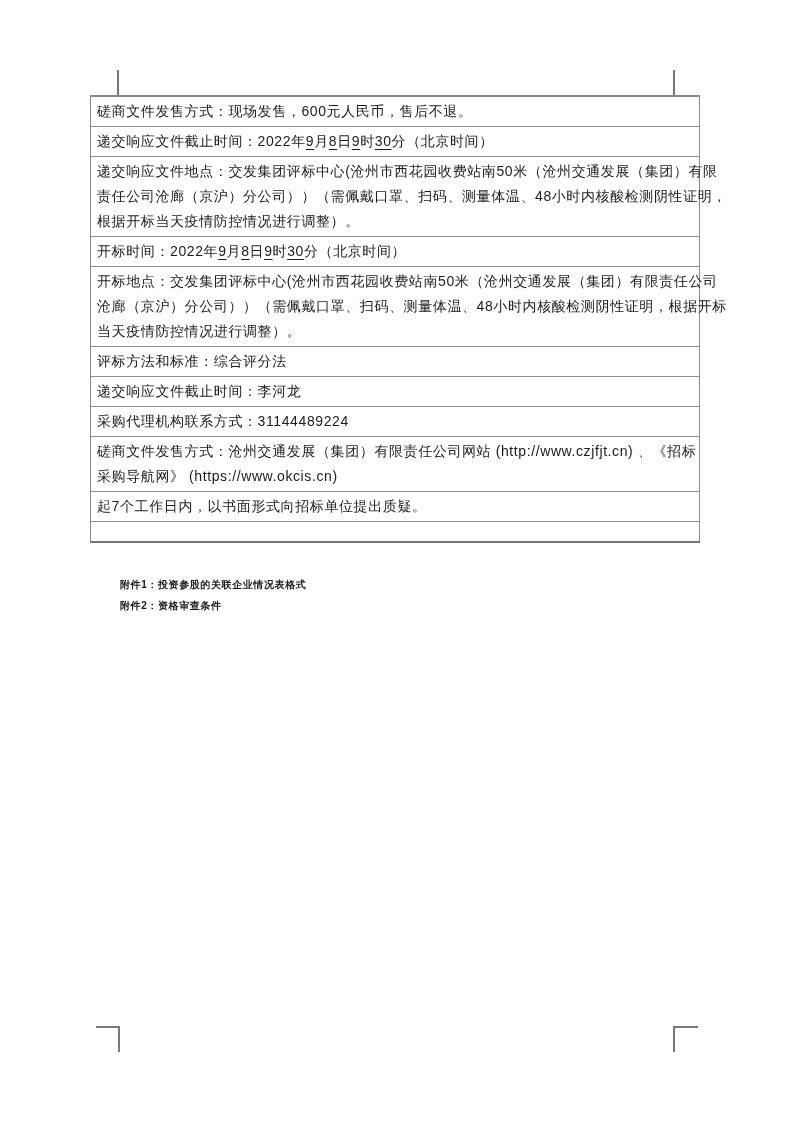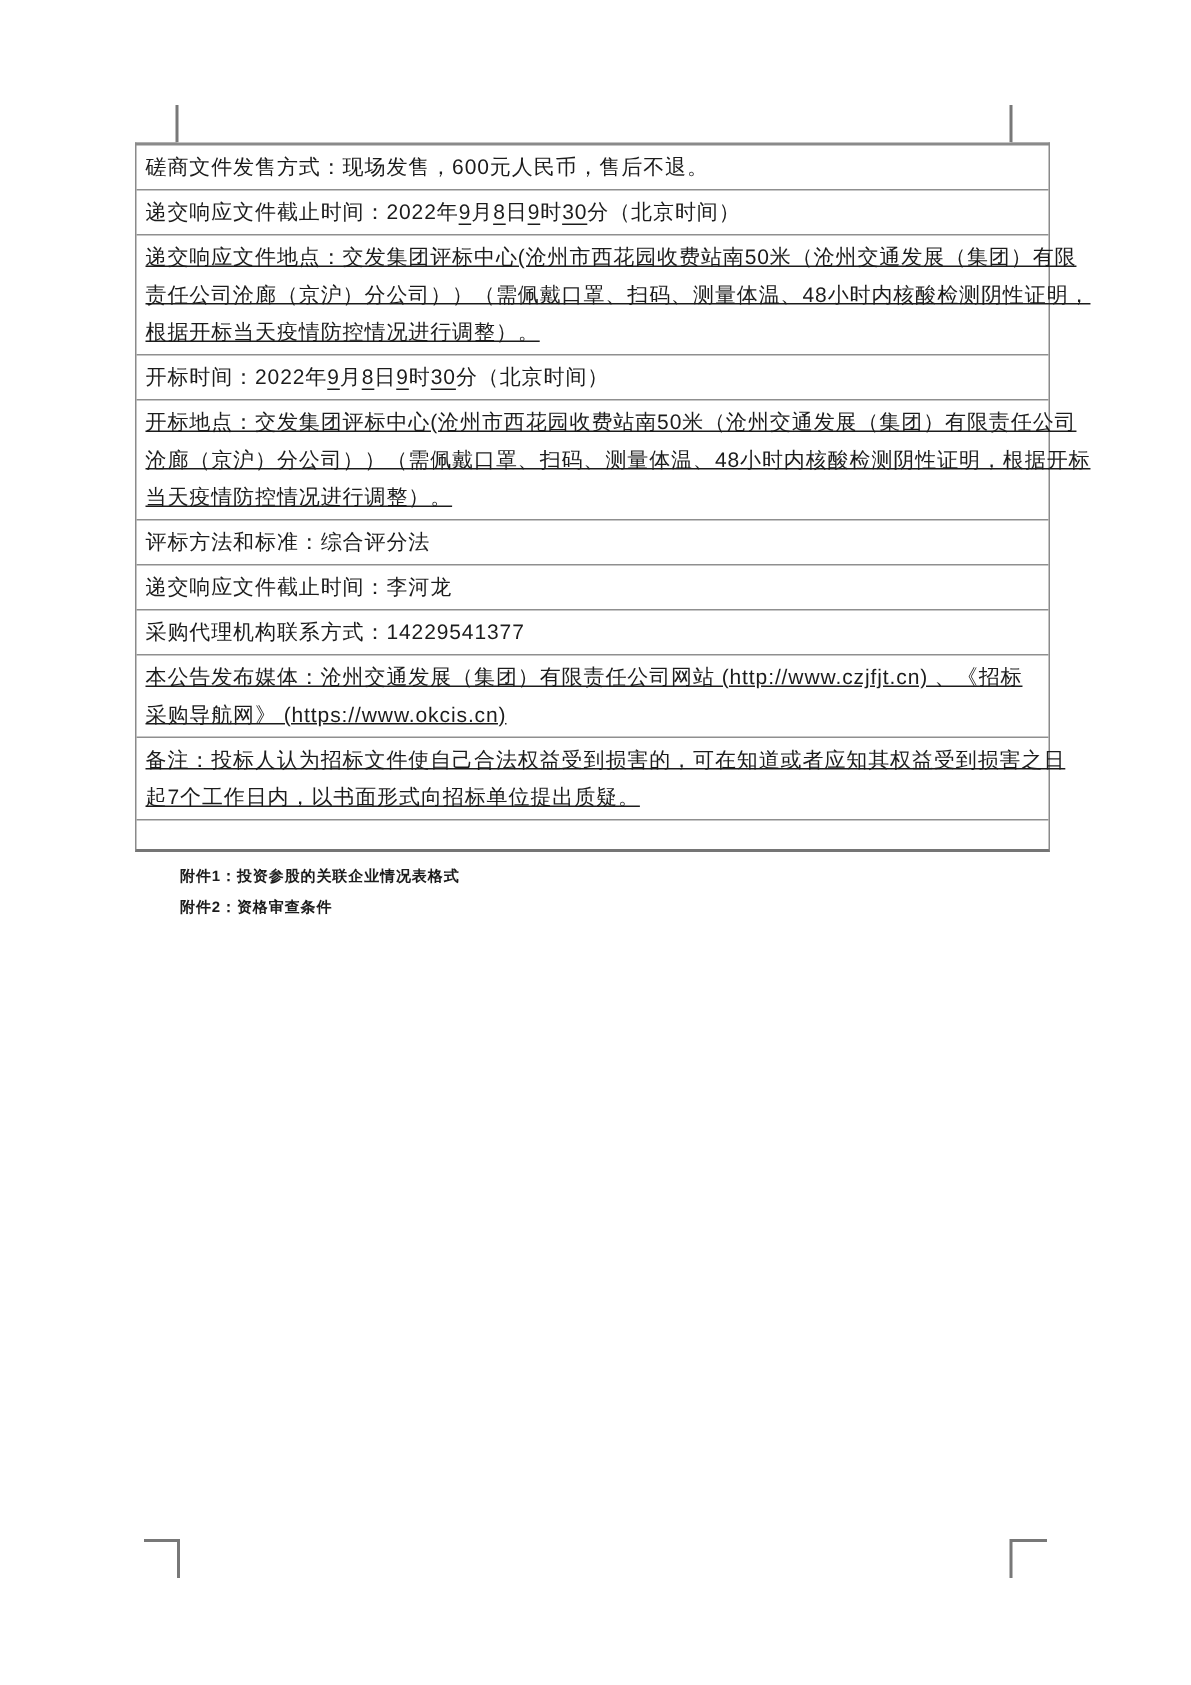--- a/index.html
+++ b/index.html
@@ -22,21 +22,21 @@
   .row{
     border-bottom:1px solid #8f8f8f;
     padding:2px 6px;
     font-size:14px;
     line-height:25px;
     letter-spacing:0.6px;
     text-align:justify;
   }
   .row:last-child{border-bottom:none;}
   .row.empty{height:19px;padding:0;}
-  .line{white-space:nowrap;text-decoration:underline;}
+  .line{white-space:nowrap;}
   .u{text-decoration:underline;text-underline-offset:3px;}
 
   
   .attachments{
     position:absolute;left:120px;top:574px;
     font-size:10px;line-height:21px;font-weight:bold;letter-spacing:0.6px;
   }
 
   
   .cm{position:absolute;background:#787878;}
@@ -81,29 +81,28 @@
     <div class="row">
       <div class="line">开标地点：交发集团评标中心(沧州市西花园收费站南50米（沧州交通发展（集团）有限责任公司</div>
       <div class="line">沧廊（京沪）分公司））（需佩戴口罩、扫码、测量体温、48小时内核酸检测阴性证明，根据开标</div>
       <div class="line">当天疫情防控情况进行调整）。</div>
     </div>
 
     <div class="row"><span>评标方法和标准：综合评分法</span></div>
 
     <div class="row"><span>递交响应文件截止时间：李河龙</span></div>
 
-    <div class="row"><span>采购代理机构联系方式：14229541377</span></div>
+    <div class="row"><span>采购代理机构联系方式：31144489224</span></div>
 
     <div class="row">
-      <div class="line">本公告发布媒体：沧州交通发展（集团）有限责任公司网站 (http://www.czjfjt.cn) 、《招标</div>
+      <div class="line">磋商文件发售方式：沧州交通发展（集团）有限责任公司网站 (http://www.czjfjt.cn) 、《招标</div>
       <div class="line">采购导航网》 (https://www.okcis.cn)</div>
     </div>
 
     <div class="row">
-      <div class="line">备注：投标人认为招标文件使自己合法权益受到损害的，可在知道或者应知其权益受到损害之日</div>
       <div class="line">起7个工作日内，以书面形式向招标单位提出质疑。</div>
     </div>
 
     <div class="row empty"></div>
   </div>
 
   <div class="attachments">
     <div>附件1：投资参股的关联企业情况表格式</div>
     <div>附件2：资格审查条件</div>
   </div>

